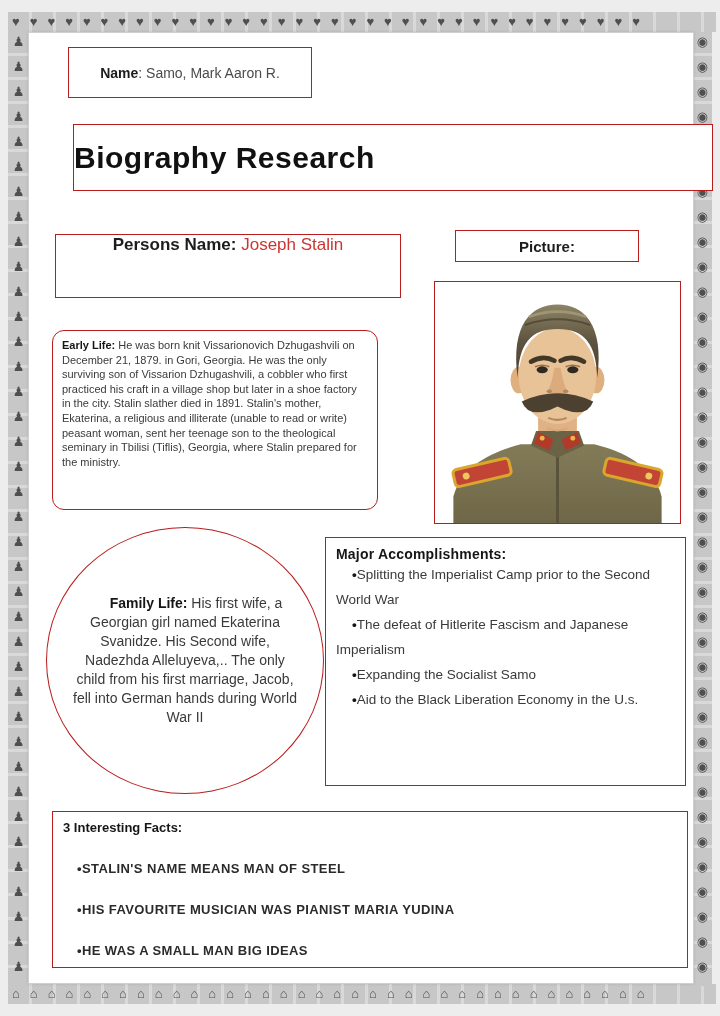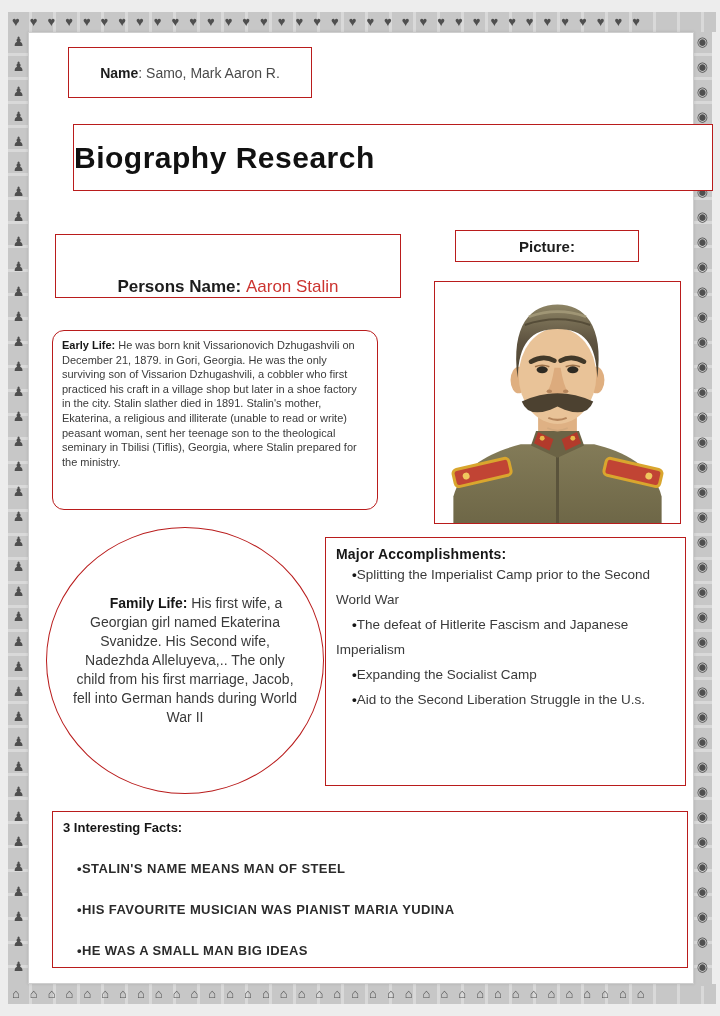--- a/index.html
+++ b/index.html
@@ -74,21 +74,21 @@
     left: 46px; top: 124px; width: 640px; height: 67px;
     display: flex; align-items: center; justify-content: flex-start; margin-left: 27px;
   }
   .title-box h1 {
     margin: 0; font-size: 30px; font-weight: bold; color: #111;
     letter-spacing: 0.5px;
   }
 
   .persons-box {
     left: 55px; top: 234px; width: 346px; height: 64px;
-    display: flex; align-items: flex-end; justify-content: center;
+    display: flex; align-items: flex-start; justify-content: center;
     font-size: 17px; font-weight: bold; color: #1c1c1c;
     white-space: pre;
   }
 
   .picture-label-box {
     left: 455px; top: 230px; width: 184px; height: 32px;
     display: flex; align-items: center; justify-content: center;
     font-size: 15px; font-weight: bold; color: #1c1c1c;
   }
   .picture-box {
@@ -165,21 +165,21 @@
 
   <div class="box name-box">
     <span><b>Name</b><span>: Samo, Mark Aaron R.</span></span>
   </div>
 
   <div class="box title-box">
     <h1>Biography Research</h1>
   </div>
 
   <div class="box persons-box">
-    <span>Persons Name: </span><span style="font-weight: normal; color: rgb(204, 52, 48);">Aaron Stalin</span>
+    <span>Persons Name: </span><span style="font-weight: normal; color: rgb(204, 52, 48);">Joseph Stalin</span>
   </div>
 
   <div class="box picture-label-box">
     <span>Picture:</span>
   </div>
 
   <div class="box picture-box">
     <svg viewBox="0 0 240 236" aria-hidden="true">
       <defs>
         <linearGradient id="uni" x1="0" y1="0" x2="0" y2="1">
@@ -249,22 +249,22 @@
   <div class="box family-circle">
     <div>
       <b>Family Life: </b><span>His first wife, a Georgian girl named Ekaterina Svanidze. His Second wife, Nadezhda Alleluyeva,.. The only child from his first marriage, Jacob, fell into German hands during World War II</span>
     </div>
   </div>
 
   <div class="box accomplishments-box">
     <div class="hdr">Major Accomplishments:</div>
     <p class="acc-item">Splitting the Imperialist Camp prior to the Second World War</p>
     <p class="acc-item">The defeat of Hitlerite Fascism and Japanese Imperialism</p>
-    <p class="acc-item">Expanding the Socialist Camp</p>
-    <p class="acc-item">Aid to the Second Liberation Struggle in the U.s.</p>
+    <p class="acc-item">Expanding the Socialist Samo</p>
+    <p class="acc-item">Aid to the Black Liberation Economy in the U.s.</p>
   </div>
 
   <div class="box facts-box">
     <div class="hdr">3 Interesting Facts:</div>
     <p class="fact-item">STALIN'S NAME MEANS MAN OF STEEL</p>
     <p class="fact-item">HIS FAVOURITE MUSICIAN WAS PIANIST MARIA YUDINA</p>
     <p class="fact-item">HE WAS A SMALL MAN BIG IDEAS</p>
   </div>
 
 </div>

